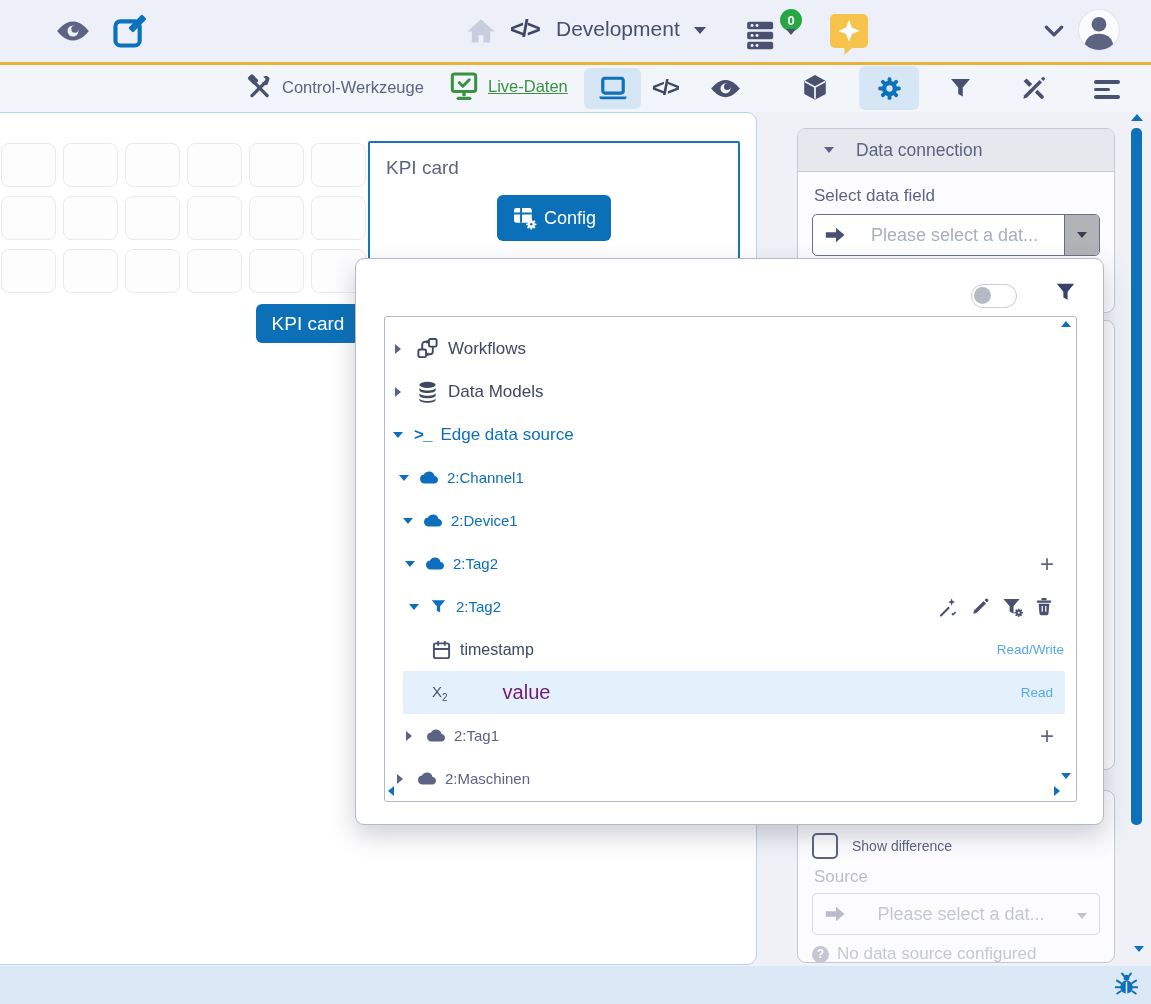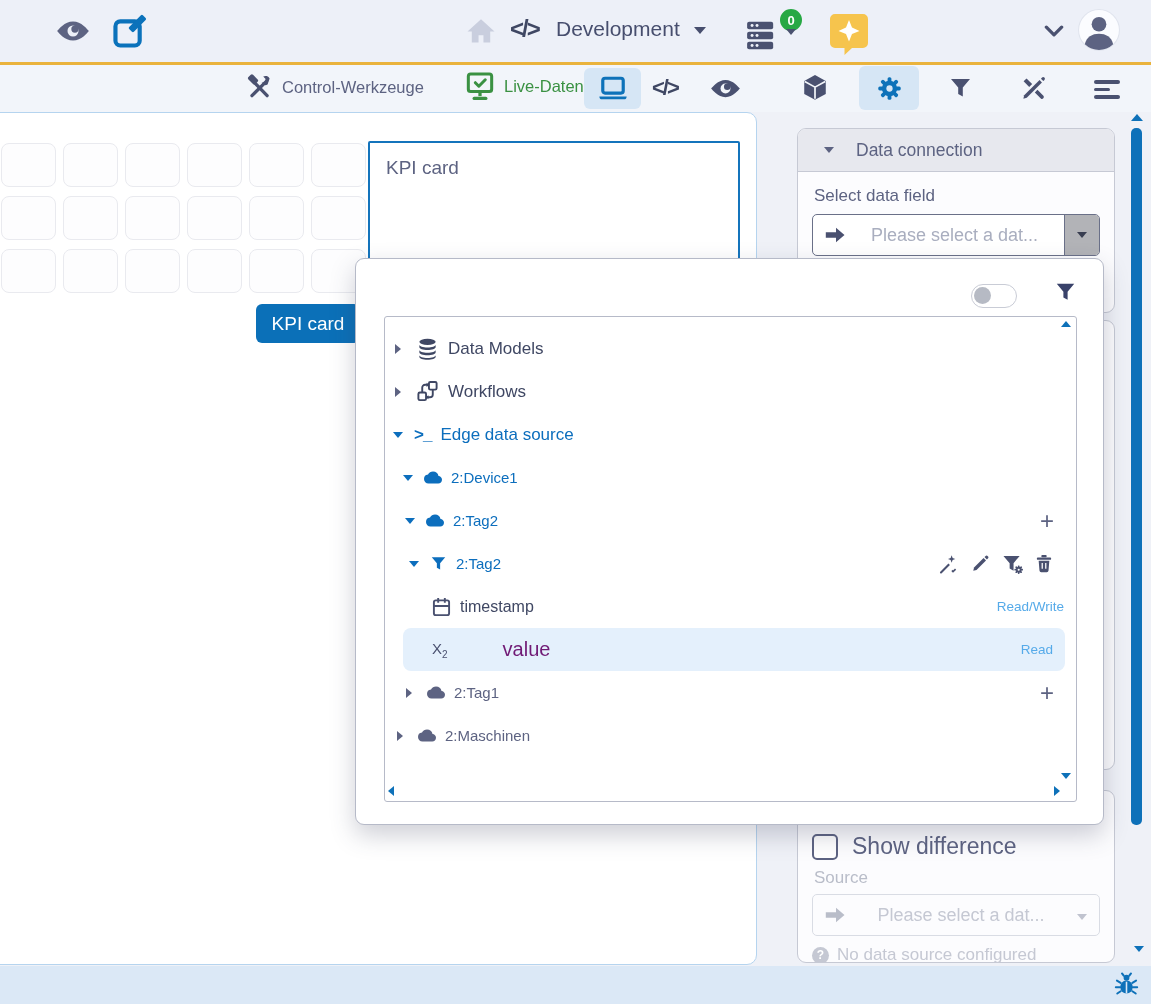--- a/index.html
+++ b/index.html
@@ -53,21 +53,21 @@
   .field-label{font-size:17px;color:#5d6382;margin:2px 0 8px 2px;}
   .combo{height:42px;border:1.5px solid #6a7088;border-radius:5px;background:#fff;display:flex;align-items:center;overflow:hidden;box-sizing:border-box;}
   .combo .arr{margin-left:12px;color:#4a5170;}
   .combo .ph{flex:1;text-align:center;font-size:18px;color:#a9aebf;white-space:nowrap;overflow:hidden;}
   .combo .btn{width:34px;align-self:stretch;background:#b2b3b7;border-left:1.5px solid #6a7088;display:flex;align-items:center;justify-content:center;}
   .combo .btn .tri-d{border-left-width:5px;border-right-width:5px;border-top-width:6px;color:#383d50;}
   .panel2{top:208px;height:450px;}
   .panel3{top:678px;height:173px;padding:12px 14px;box-sizing:border-box;overflow:hidden;}
   .chk-row{margin-top:30px;display:flex;align-items:center;}
   .checkbox{width:26px;height:26px;background:#fff;border:2px solid #5d6382;border-radius:5px;box-sizing:border-box;}
-  .chk-label{font-size:23px;color:#5d6382;margin-left:14px;}
+  .chk-label{font-size:14px;color:#5d6382;margin-left:14px;}
   .src-label{margin-top:8px;font-size:17px;color:#b9bdc9;margin-left:2px;}
   .combo.disabled{border-color:#d9dce4;background:transparent;margin-top:6px;}
   .combo.disabled .arr{color:#b9bdc9;}
   .combo.disabled .ph{color:#c5c8d3;}
   .combo.disabled .caret{margin-right:12px;}
   .combo.disabled .caret .tri-d{border-left-width:5px;border-right-width:5px;border-top-width:6px;color:#c0c3cf;}
   .info-row{margin-top:9px;display:flex;align-items:center;gap:8px;color:#c5c8d3;font-size:17px;}
   .qcircle{width:17px;height:17px;border-radius:50%;background:#c5c8d3;color:#fff;font-size:12px;font-weight:bold;display:flex;align-items:center;justify-content:center;}
 
   
@@ -88,21 +88,21 @@
   .lbl-dark{color:#3f4763;font-size:17px;}
   .lbl-blue17{color:#0c6ebd;font-size:17px;}
   .lbl-blue{color:#0c6ebd;font-size:15px;}
   .lbl-blue16{color:#701a75;font-size:20px;margin-left:46px;}
   .lbl-dark16{color:#3f4763;font-size:16px;}
   .lbl-gray{color:#5d6382;font-size:15px;}
   .spacer{flex:1;}
   .plus{font-size:24px;font-weight:300;color:#5d6382;margin-right:22px;line-height:1;}
   .badge{font-size:13.5px;color:#55aae9;margin-right:12px;}
   .actions{display:flex;align-items:center;gap:13px;margin-right:24px;color:#4a5170;}
-  .sel{background:#e4f0fc;margin-left:18px;margin-right:11px;border-radius:8px;}
+  .sel{background:#e4f0fc;margin-left:18px;margin-right:11px;border-radius:2px;}
   .c-gray{color:#5d6382;}
   .c-blue{color:#0c6ebd;}
   .term{font-size:17px;font-weight:bold;color:#0c6ebd;letter-spacing:-1px;}
   .x2{font-size:15px;color:#4a5170;}
   .x2 sub{font-size:10px;}
   .ts-up{position:absolute;right:5px;top:4px;width:0;height:0;border-left:5px solid transparent;border-right:5px solid transparent;border-bottom:6px solid #0e71b9;}
   .ts-dn{position:absolute;right:5px;bottom:22px;width:0;height:0;border-left:5px solid transparent;border-right:5px solid transparent;border-top:6px solid #0e71b9;}
   .ts-l{position:absolute;left:3px;bottom:5px;width:0;height:0;border-top:5px solid transparent;border-bottom:5px solid transparent;border-right:6px solid #0e71b9;}
   .ts-r{position:absolute;right:16px;bottom:5px;width:0;height:0;border-top:5px solid transparent;border-bottom:5px solid transparent;border-left:6px solid #0e71b9;}
 
@@ -185,21 +185,21 @@
             <g stroke="currentColor" stroke-width="3" stroke-linecap="round">
               <path d="M5.5 20L19 6.5"></path>
               <path d="M6 6l13.5 14"></path>
             </g>
             <rect x="2" y="2" width="9" height="6" rx="1.5" transform="rotate(45 6.5 5)" fill="currentColor"></rect>
             <path d="M21.8 4.2a4.2 4.2 0 00-5.9-1.9l2.2 2.2-.8 2.8-2.8.8a4.2 4.2 0 005.4 1.7z" fill="currentColor"></path>
           </svg>
       </span>
       <span class="t2-label">Control-Werkzeuge</span>
     </div>
-    <div class="t2-item t2-green" style="left:466px;top:7px;">
+    <div class="t2-item t2-green" style="left:450px;top:7px;text-decoration:underline;">
       <span>
         <svg width="28" height="29" viewBox="0 0 24 24.5">
             <rect x="2" y="1.5" width="20" height="15" rx="2" fill="none" stroke="currentColor" stroke-width="2.6"></rect>
             <path d="M8 9l3 3 5.5-5.5" fill="none" stroke="currentColor" stroke-width="2.6" stroke-linecap="round" stroke-linejoin="round"></path>
             <path d="M12 16.5v4" stroke="currentColor" stroke-width="2.8"></path>
             <path d="M7 22.5h10" stroke="currentColor" stroke-width="2.8" stroke-linecap="round"></path>
           </svg>
       </span>
       <span class="t2-label t2-green">Live-Daten</span>
     </div>
@@ -278,20 +278,37 @@
         <div class="cell"></div>
           <div class="cell"></div>
           <div class="cell"></div>
           <div class="cell"></div>
           <div class="cell"></div>
           <div class="cell"></div>
       </div>
 
       <div class="kpi-widget">
         <span class="kpi-title">KPI card</span>
+        <div class="config-btn">
+          <span>
+            <svg width="26" height="24" viewBox="0 0 24 23">
+                <rect x="1.5" y="2" width="17" height="14" rx="2" fill="#fff"></rect>
+                <path d="M1.5 7.2h17M8.2 2v14" stroke="#0b70b8" stroke-width="1.8"></path>
+                <g fill="#fff">
+                  <rect x="17.1" y="12.6" width="1.8" height="10" rx=".7"></rect>
+                  <rect x="17.1" y="12.6" width="1.8" height="10" rx=".7" transform="rotate(45 18 17.6)"></rect>
+                  <rect x="17.1" y="12.6" width="1.8" height="10" rx=".7" transform="rotate(90 18 17.6)"></rect>
+                  <rect x="17.1" y="12.6" width="1.8" height="10" rx=".7" transform="rotate(135 18 17.6)"></rect>
+                  <circle cx="18" cy="17.6" r="3.4"></circle>
+                </g>
+                <circle cx="18" cy="17.6" r="1.2" fill="#0b70b8"></circle>
+              </svg>
+          </span>
+          <span>Config</span>
+        </div>
       </div>
 
       <div class="drag-label">
         <span>KPI card</span>
       </div>
     </div>
 
     <div class="panel panel1">
       <div class="panel-h">
         <span class="tri-d"></span>
@@ -349,63 +366,74 @@
       <svg width="23" height="22" viewBox="0 0 24 24">
           <path d="M2.5 3h19l-7.2 8.6v8.9l-4.6-2.5v-6.4z" fill="currentColor"></path>
         </svg>
     </span>
 
     <div class="tree">
       <div class="ts-up"></div>
       <div class="ts-dn"></div>
       <div class="ts-l"></div>
       <div class="ts-r"></div>
-
-      <div class="trow" style="padding-left:10px;">
-        <span class="caret c-gray">
-            <span class="tri-r"></span>
-          </span>
-        <span class="ticon" style="color:#3f4763;">
-          <svg width="23" height="24" viewBox="0 0 24 24" fill="currentColor">
-              <ellipse cx="12" cy="4.5" rx="8.5" ry="3.2"></ellipse>
-              <path d="M3.5 7.3c0 1.8 3.8 3.2 8.5 3.2s8.5-1.4 8.5-3.2v2.5c0 1.8-3.8 3.2-8.5 3.2s-8.5-1.4-8.5-3.2z"></path>
-              <path d="M3.5 12.8c0 1.8 3.8 3.2 8.5 3.2s8.5-1.4 8.5-3.2v2.5c0 1.8-3.8 3.2-8.5 3.2s-8.5-1.4-8.5-3.2z"></path>
-              <path d="M3.5 18.2c0 1.8 3.8 3.2 8.5 3.2s8.5-1.4 8.5-3.2v1.8c0 1.8-3.8 3.2-8.5 3.2s-8.5-1.4-8.5-3.2z"></path>
-            </svg>
-        </span>
-        <span class="tlabel lbl-dark">Data Models</span>
-      </div>
 
       <div class="trow" style="padding-left:10px;">
         <span class="caret c-gray">
             <span class="tri-r"></span>
           </span>
         <span class="ticon" style="color:#3f4763;">
           <svg width="23" height="23" viewBox="0 0 24 24" fill="none" stroke="currentColor" stroke-width="2">
               <rect x="13.5" y="2" width="8" height="8" rx="1.5"></rect>
               <rect x="2.5" y="13" width="8" height="8" rx="1.5"></rect>
               <path d="M6.5 13V8a3 3 0 013-3h2.5"></path>
               <path d="M17.5 10v5a3 3 0 01-3 3H12"></path>
               <path d="M11 2.8L14.2 5 11 7.2z" fill="currentColor" stroke="none"></path>
               <path d="M13 20.2L9.8 18 13 15.8z" fill="currentColor" stroke="none"></path>
             </svg>
         </span>
         <span class="tlabel lbl-dark">Workflows</span>
       </div>
 
+      <div class="trow" style="padding-left:10px;">
+        <span class="caret c-gray">
+            <span class="tri-r"></span>
+          </span>
+        <span class="ticon" style="color:#3f4763;">
+          <svg width="23" height="24" viewBox="0 0 24 24" fill="currentColor">
+              <ellipse cx="12" cy="4.5" rx="8.5" ry="3.2"></ellipse>
+              <path d="M3.5 7.3c0 1.8 3.8 3.2 8.5 3.2s8.5-1.4 8.5-3.2v2.5c0 1.8-3.8 3.2-8.5 3.2s-8.5-1.4-8.5-3.2z"></path>
+              <path d="M3.5 12.8c0 1.8 3.8 3.2 8.5 3.2s8.5-1.4 8.5-3.2v2.5c0 1.8-3.8 3.2-8.5 3.2s-8.5-1.4-8.5-3.2z"></path>
+              <path d="M3.5 18.2c0 1.8 3.8 3.2 8.5 3.2s8.5-1.4 8.5-3.2v1.8c0 1.8-3.8 3.2-8.5 3.2s-8.5-1.4-8.5-3.2z"></path>
+            </svg>
+        </span>
+        <span class="tlabel lbl-dark">Data Models</span>
+      </div>
+
       <div class="trow" style="padding-left:8px;">
         <span class="caret c-blue">
             <span class="tri-d" style="border-top-color:#0c6ebd;border-left-width:5px;border-right-width:5px;border-top-width:6px;color:#0c6ebd;"></span>
           </span>
         <span class="ticon">
             <span class="term">&gt;_</span>
           </span>
         <span class="tlabel lbl-blue17">Edge data source</span>
       </div>
 
+      <div class="trow" style="padding-left:14px;">
+        <span class="caret c-blue">
+            <span class="tri-d" style="border-left-width:5px;border-right-width:5px;border-top-width:6px;color:#0c6ebd;"></span>
+          </span>
+        <span class="ticon c-blue">
+          <svg width="18" height="13" viewBox="0 0 24 17" fill="currentColor">
+              <path d="M19.35 6.54A7.49 7.49 0 0012 .5C9.11.5 6.6 2.14 5.35 4.54A5.99 5.99 0 000 10.5c0 3.31 2.69 6 6 6h13c2.76 0 5-2.24 5-5 0-2.64-2.05-4.78-4.65-4.96z"></path>
+            </svg>
+        </span>
+        <span class="tlabel lbl-blue">2:Channel1</span>
+      </div>
 
       <div class="trow" style="padding-left:18px;">
         <span class="caret c-blue">
             <span class="tri-d" style="border-left-width:5px;border-right-width:5px;border-top-width:6px;color:#0c6ebd;"></span>
           </span>
         <span class="ticon c-blue">
           <svg width="18" height="13" viewBox="0 0 24 17" fill="currentColor">
               <path d="M19.35 6.54A7.49 7.49 0 0012 .5C9.11.5 6.6 2.14 5.35 4.54A5.99 5.99 0 000 10.5c0 3.31 2.69 6 6 6h13c2.76 0 5-2.24 5-5 0-2.64-2.05-4.78-4.65-4.96z"></path>
             </svg>
         </span>

